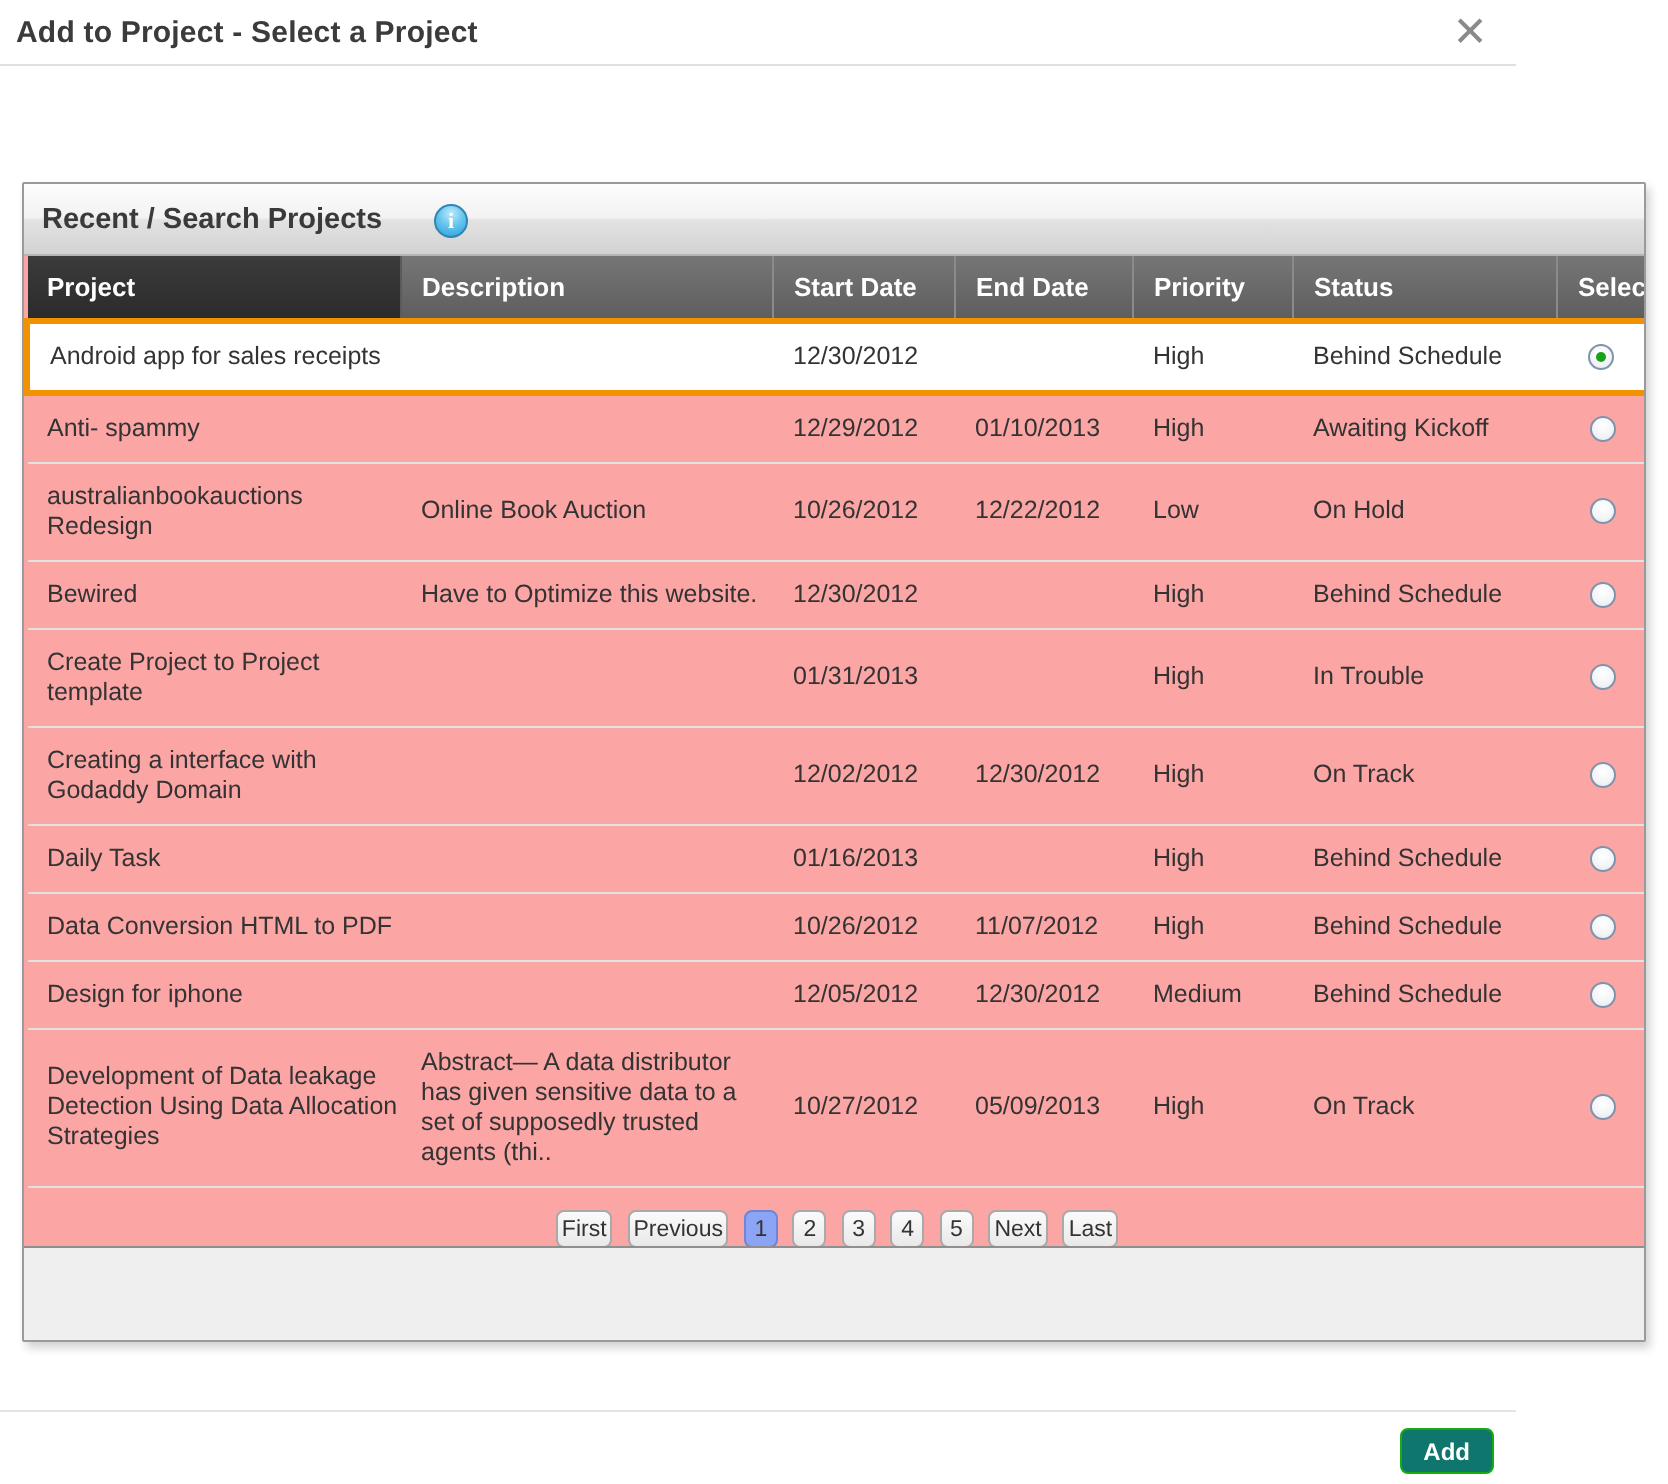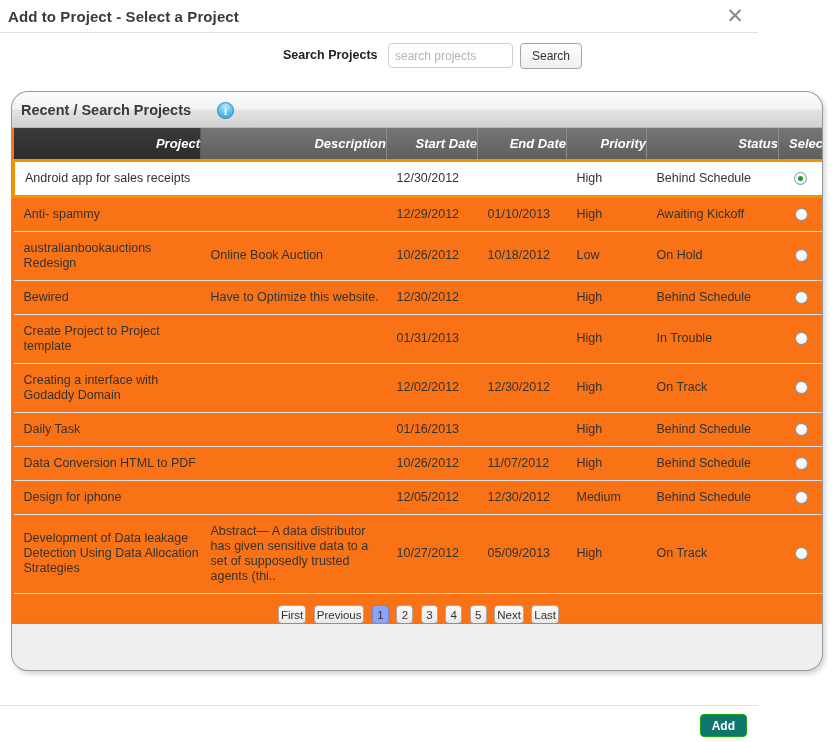--- a/index.html
+++ b/index.html
@@ -83,23 +83,23 @@
     border: 1px solid #a6a6a6;
     border-radius: 4px;
     cursor: pointer;
   }
 
   
   .panel {
     position: absolute;
     left: 11px; top: 91px;
     width: 812px; height: 580px;
-    background: #f97316;
+    background: #fca5a5;
     border: 1px solid #9a9a9a;
-    border-radius: 17px;
+    border-radius: 1px;
     box-shadow: 2px 3px 5px rgba(0,0,0,.18);
     overflow: hidden;
   }
   .panel-head {
     height: 36px;
     background: linear-gradient(to bottom, #fdfdfd 0%, #f2f2f2 48%, #e2e2e2 52%, #d2d2d2 100%);
     border-bottom: 1px solid #b5b5b5;
     position: relative;
   }
   .panel-head-title {
@@ -130,25 +130,24 @@
     width: 100%;
     border-collapse: collapse;
     table-layout: fixed;
   }
   .tbl thead th {
     height: 32px;
     background: linear-gradient(to bottom, #767676 0%, #5e5e5e 100%);
     color: #fff;
     font-size: 13px;
     font-weight: bold;
-    text-align: right;
+    text-align: left;
     padding: 0 0 0 10px;
     border-right: 1px solid #8b8b8b;
     border-bottom: 1px solid #4a4a4a;
-    font-style: italic;
   }
   .tbl thead th.first-col {
     background: linear-gradient(to bottom, #3b3b3b 0%, #2b2b2b 100%);
     border-right: 1px solid #5b5b5b;
   }
   .tbl thead th:last-child { border-right: none; }
 
   .tbl tbody td {
     font-size: 12.5px;
     color: #333;
@@ -245,25 +244,20 @@
 </head>
 <body>
 
 <div class="dialog">
 
   <div class="titlebar">
     <div class="titlebar-title">Add to Project - Select a Project</div>
     <div class="close-btn">✕</div>
   </div>
 
-  <div class="search-row">
-    <div class="search-label">Search Projects</div>
-    <input class="search-input" type="text" placeholder="search projects" style="">
-    <button class="search-btn">Search</button>
-  </div>
 
   <div class="panel">
     <div class="panel-head">
       <div class="panel-head-title">Recent / Search Projects</div>
       <div class="info-icon">i</div>
     </div>
 
     <table class="tbl">
       <colgroup>
         <col style="width:187px">
@@ -301,21 +295,21 @@
             <td>12/29/2012</td>
             <td>01/10/2013</td>
             <td>High</td>
             <td>Awaiting Kickoff</td>
             <td class="sel-cell"><span class="radio"></span></td>
           </tr>
           <tr>
             <td>australianbookauctions Redesign</td>
             <td>Online Book Auction</td>
             <td>10/26/2012</td>
-            <td>10/18/2012</td>
+            <td>12/22/2012</td>
             <td>Low</td>
             <td>On Hold</td>
             <td class="sel-cell"><span class="radio"></span></td>
           </tr>
           <tr>
             <td>Bewired</td>
             <td>Have to Optimize this website.</td>
             <td>12/30/2012</td>
             <td></td>
             <td>High</td>

